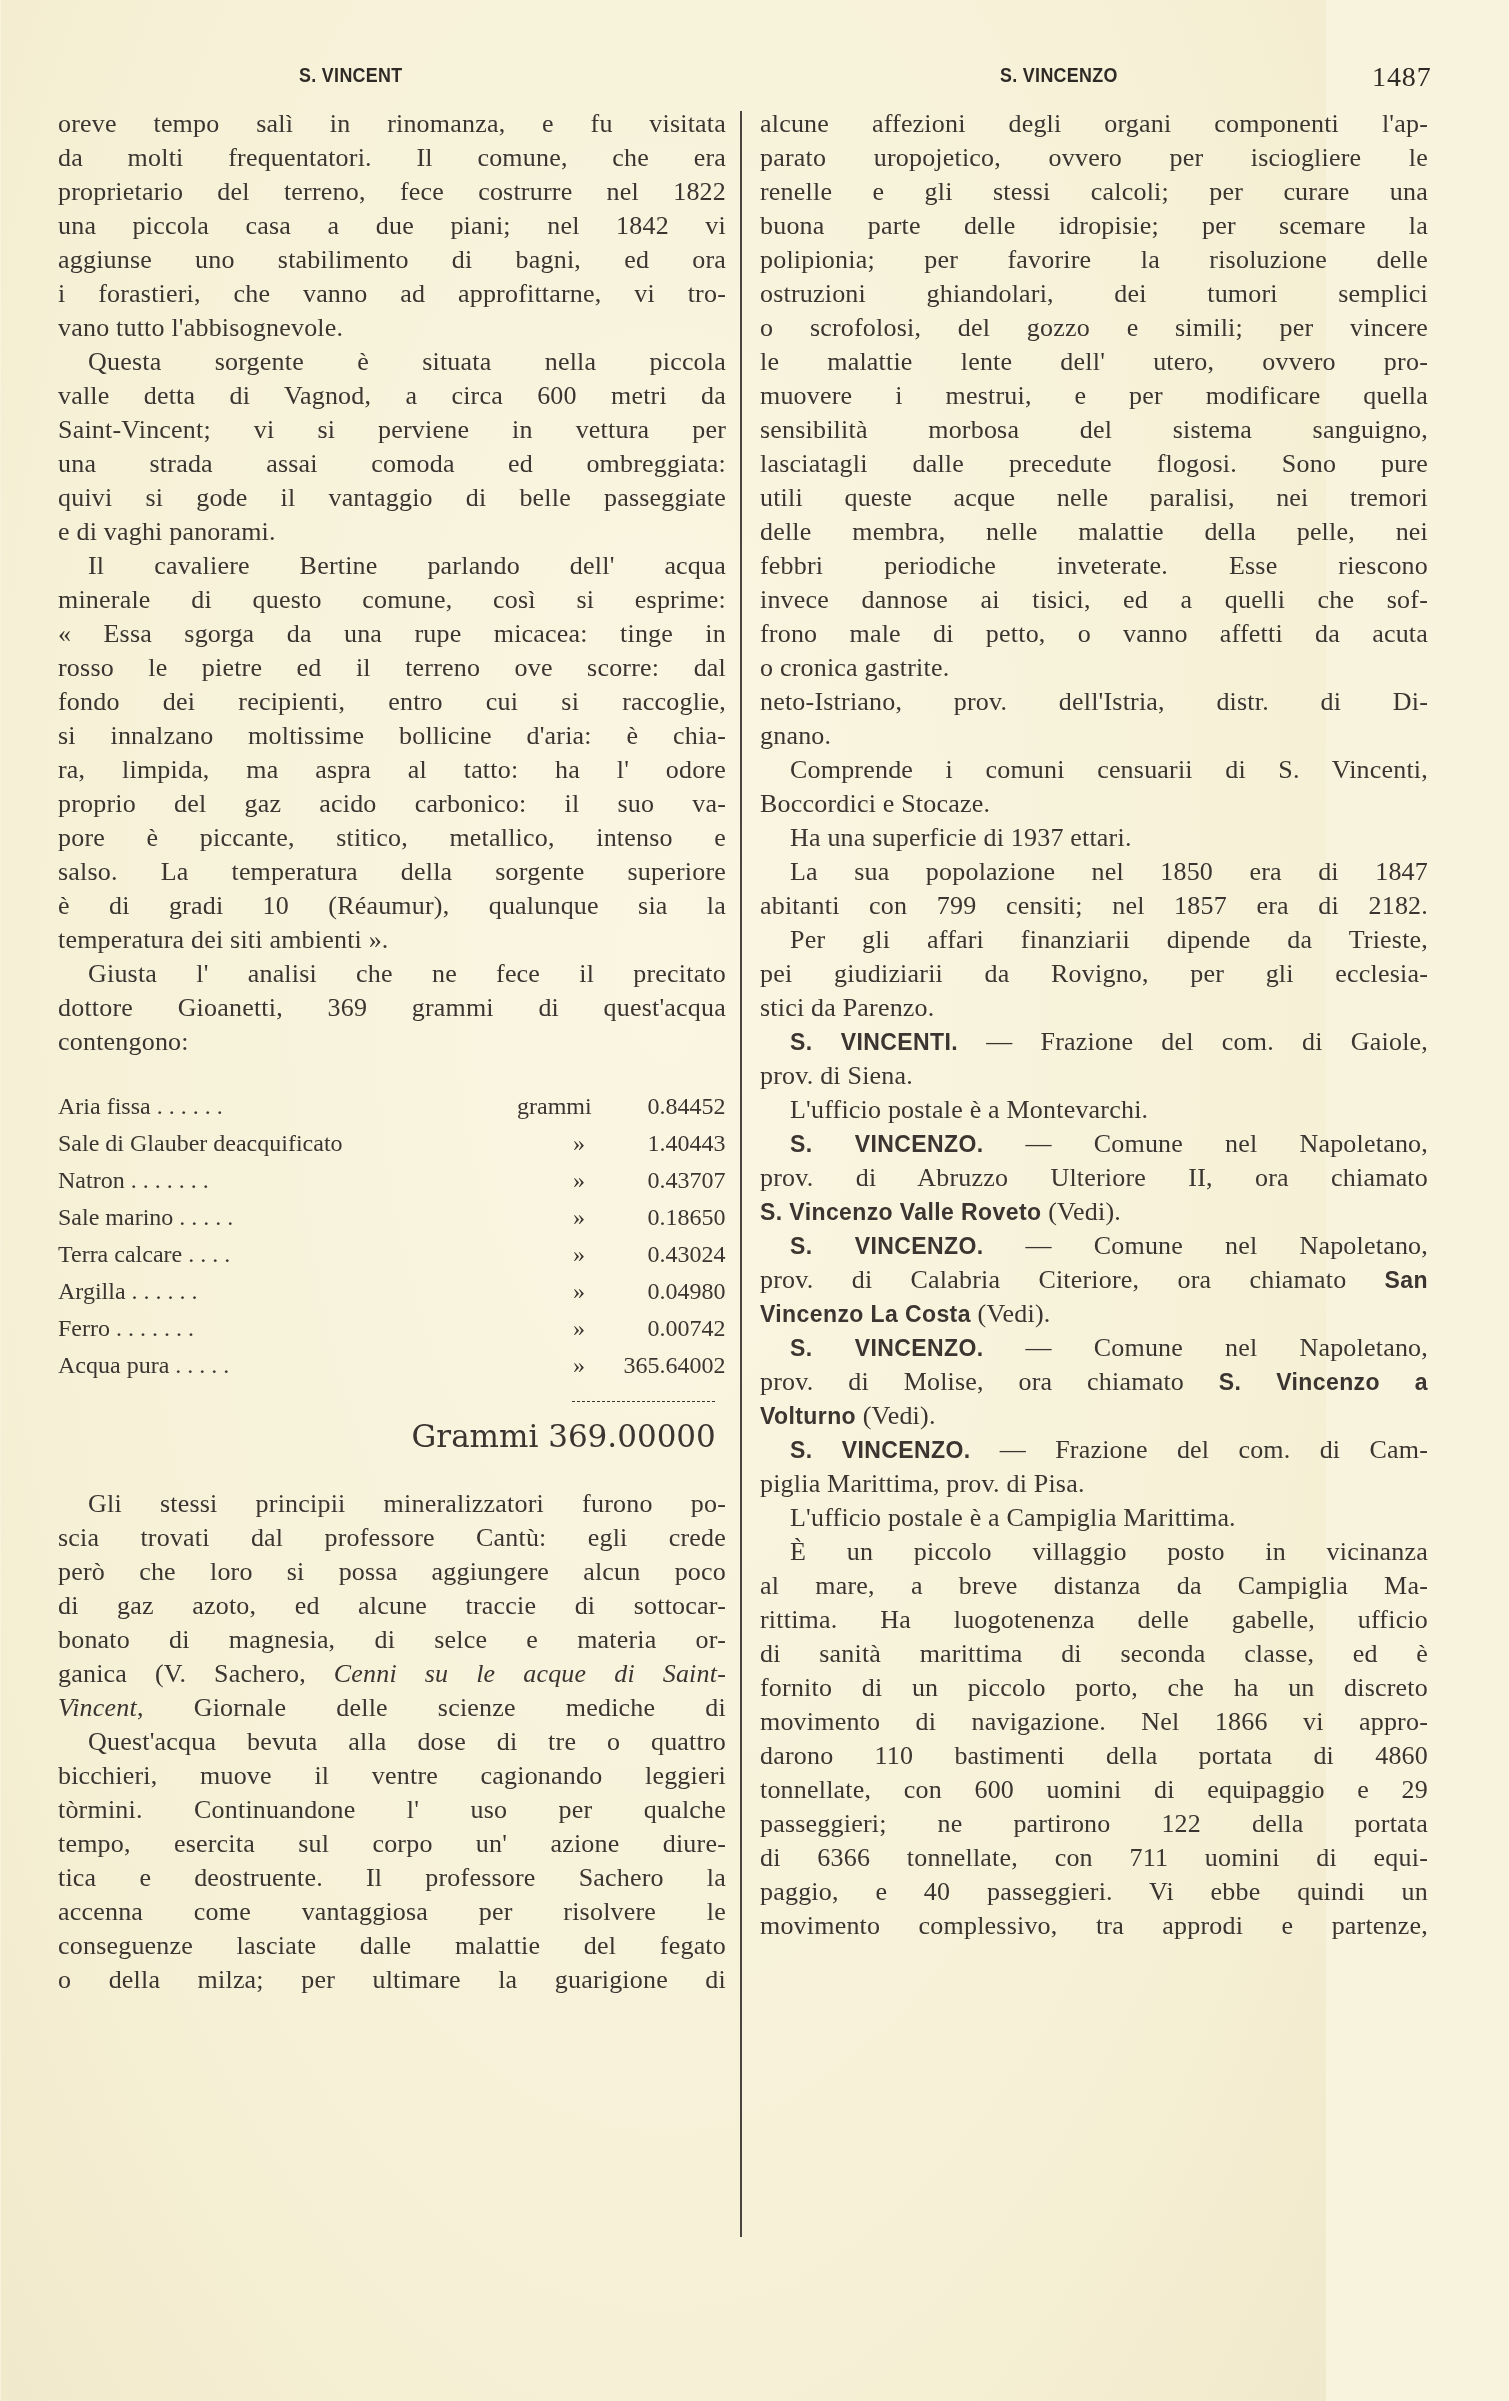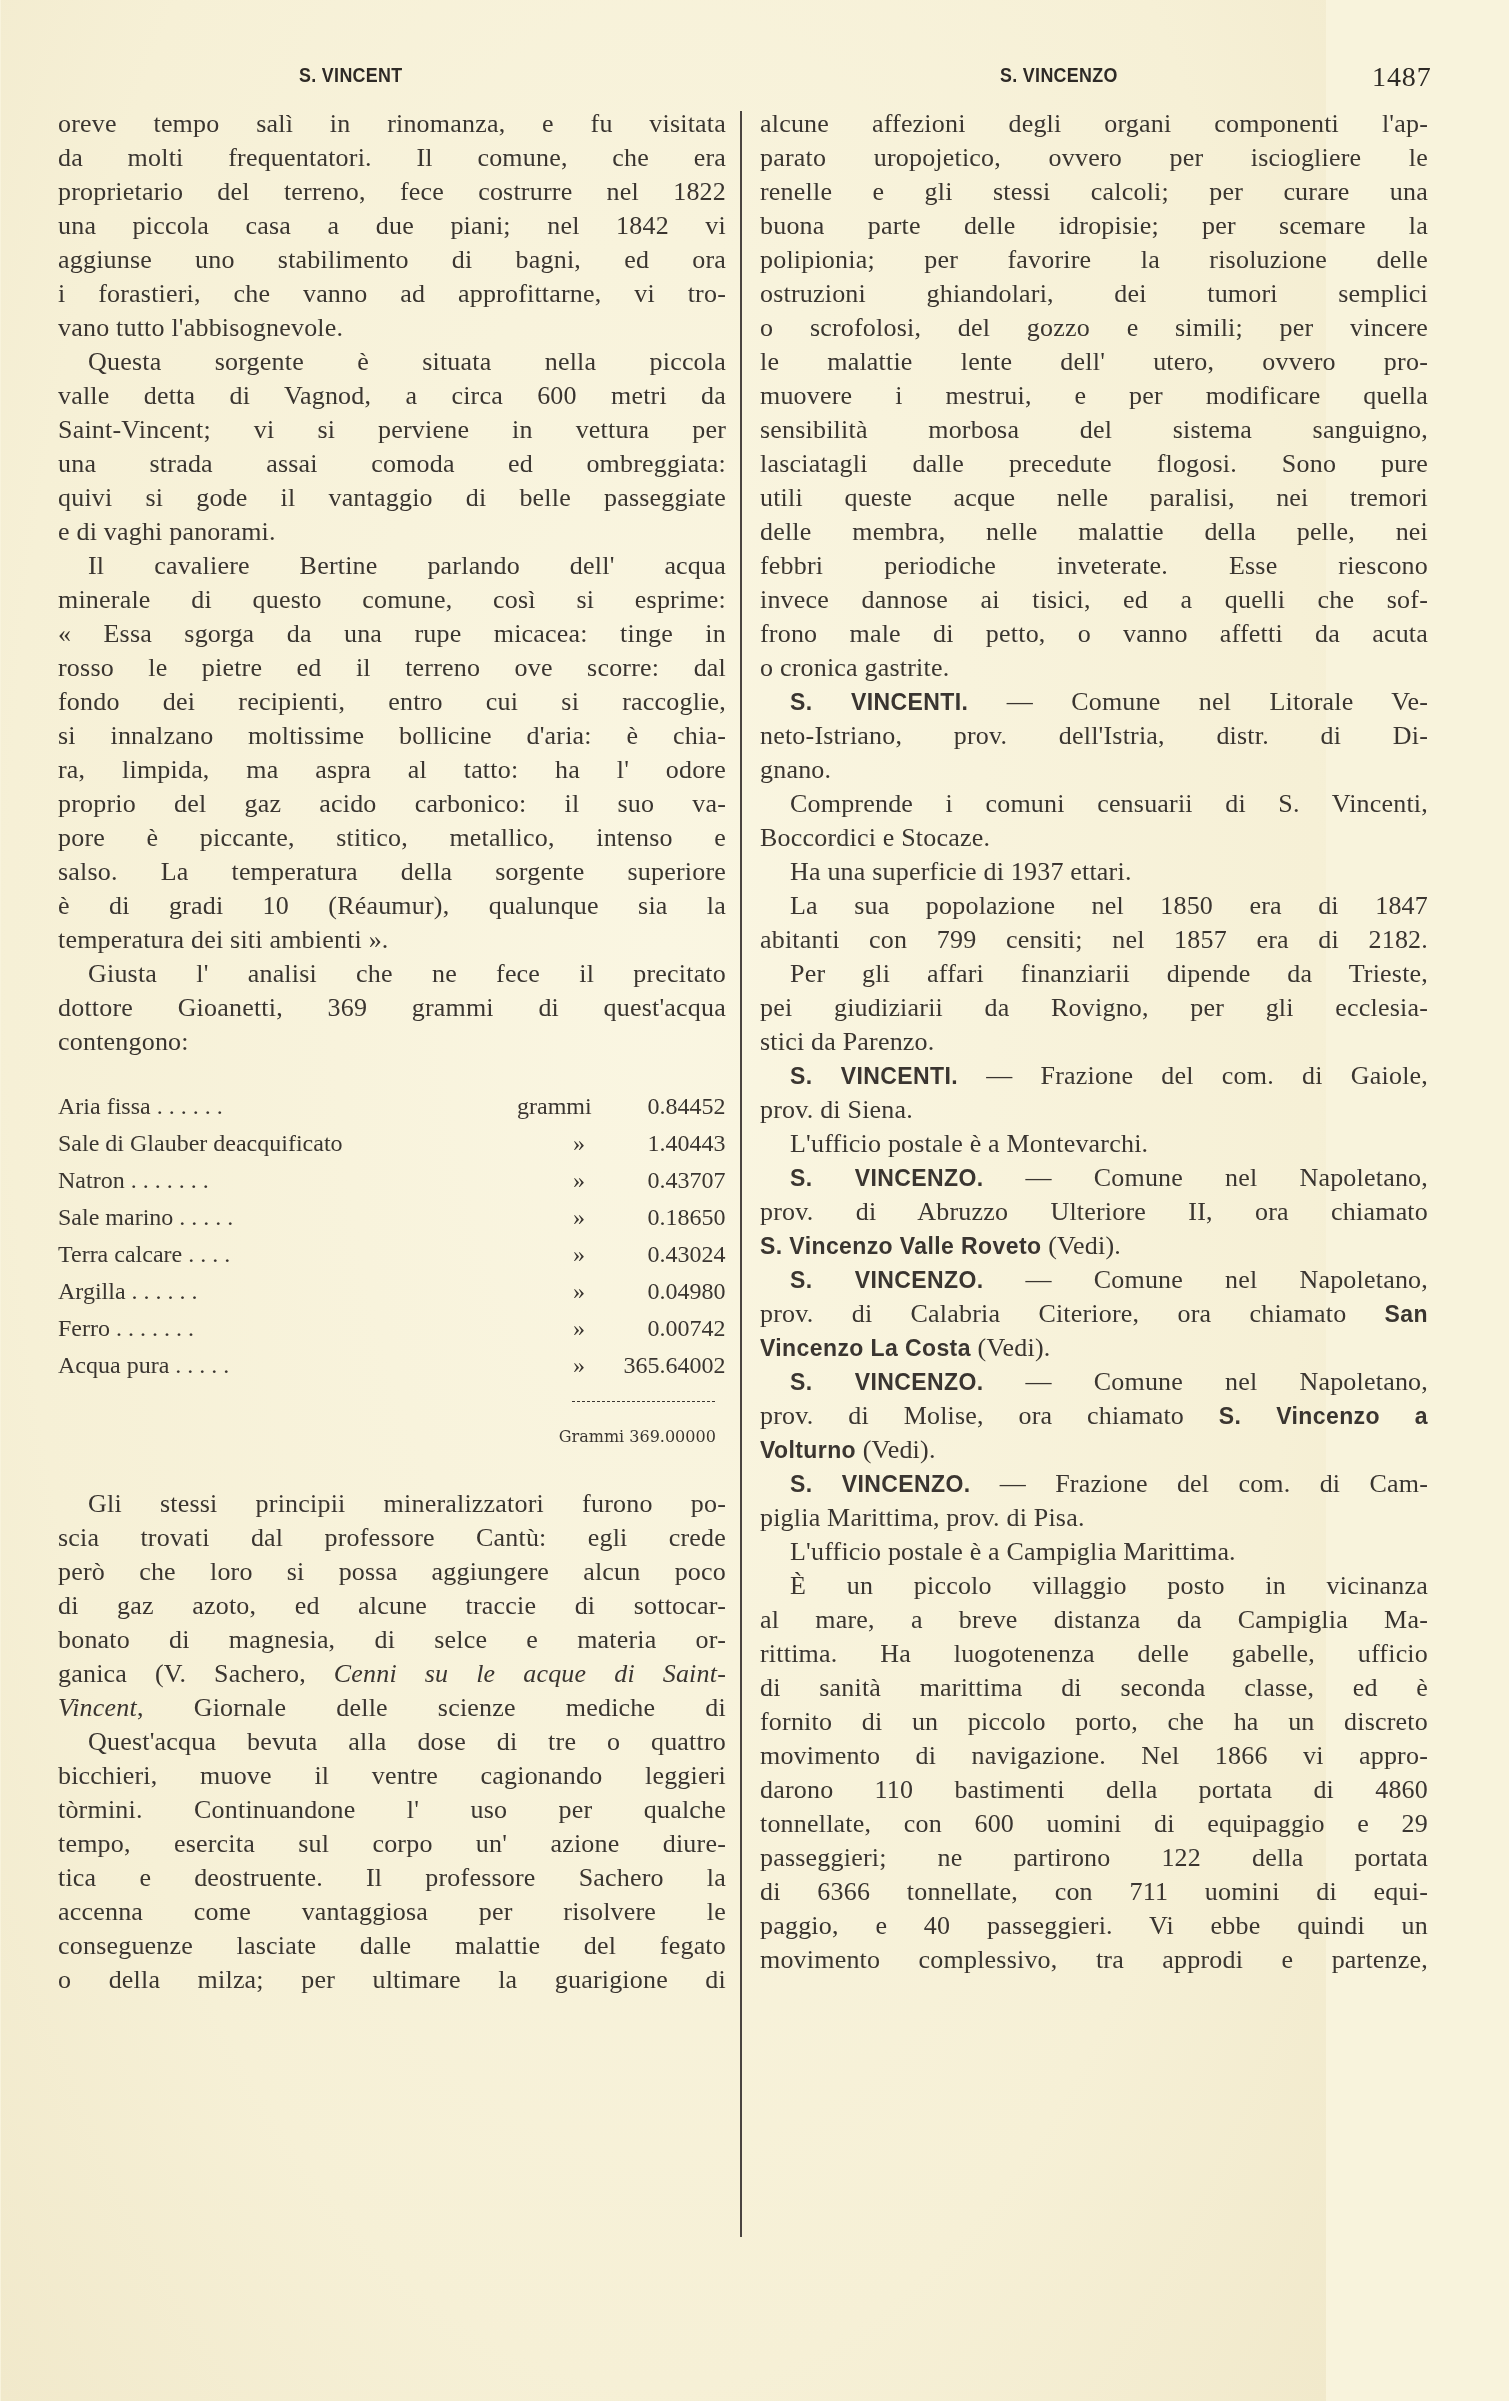--- a/index.html
+++ b/index.html
@@ -28,21 +28,21 @@
   .line.last { text-align-last: left; }
   .line.indent { padding-left: 30px; }
   .hw { font-weight: bold; font-family: "Liberation Sans", sans-serif; font-size: 23px; letter-spacing: 0.4px; }
   .it { font-style: italic; }
   .tbl { margin-top: 29px; }
   .tbl-row { display: flex; font-size: 24px; line-height: 37px; height: 37px; font-family: Liberation Serif, serif; }
   .tbl-name { width: 459px; white-space: pre; }
   .tbl-unit { width: 68px; text-align: right; padding-right: 8.5px; }
   .tbl-val { width: 132px; text-align: right; }
   .tbl-rule { margin-left: 514px; width: 143px; border-top: 1.7px dashed #3a3530; height: 0; margin-top: 17px; margin-bottom: 6.8px; }
-  .tbl-total { text-align: right; font-size: 16px; line-height: 37px; padding-right: 10.2px; margin-bottom: 32px; margin-top: 16px; }
+  .tbl-total { text-align: right; font-size: 31px; line-height: 37px; padding-right: 10.2px; margin-bottom: 32px; margin-top: 16px; }
 </style>
 </head>
 <body>
 
 <div class="page">
 
   <div class="running-head rh-left">S. VINCENT</div>
   <div class="running-head rh-right">S. VINCENZO</div>
   <div class="page-num">1487</div>
 
@@ -167,21 +167,20 @@
       <div class="line">lasciatagli dalle precedute flogosi. Sono pure</div>
       <div class="line">utili queste acque nelle paralisi, nei tremori</div>
       <div class="line">delle membra, nelle malattie della pelle, nei</div>
       <div class="line">febbri periodiche inveterate. Esse riescono</div>
       <div class="line">invece dannose ai tisici, ed a quelli che sof-</div>
       <div class="line">frono male di petto, o vanno affetti da acuta</div>
       <div class="line last">o cronica gastrite.</div>
     </div>
 
     <div>
-      <div class="line indent"><span class="hw">S. VINCENTI.</span><span> — Comune nel Litorale Ve-</span></div>
       <div class="line">neto-Istriano, prov. dell'Istria, distr. di Di-</div>
       <div class="line last">gnano.</div>
       <div class="line indent">Comprende i comuni censuarii di S. Vincenti,</div>
       <div class="line last">Boccordici e Stocaze.</div>
       <div class="line indent last">Ha una superficie di 1937 ettari.</div>
       <div class="line indent">La sua popolazione nel 1850 era di 1847</div>
       <div class="line">abitanti con 799 censiti; nel 1857 era di 2182.</div>
       <div class="line indent">Per gli affari finanziarii dipende da Trieste,</div>
       <div class="line">pei giudiziarii da Rovigno, per gli ecclesia-</div>
       <div class="line last">stici da Parenzo.</div>

